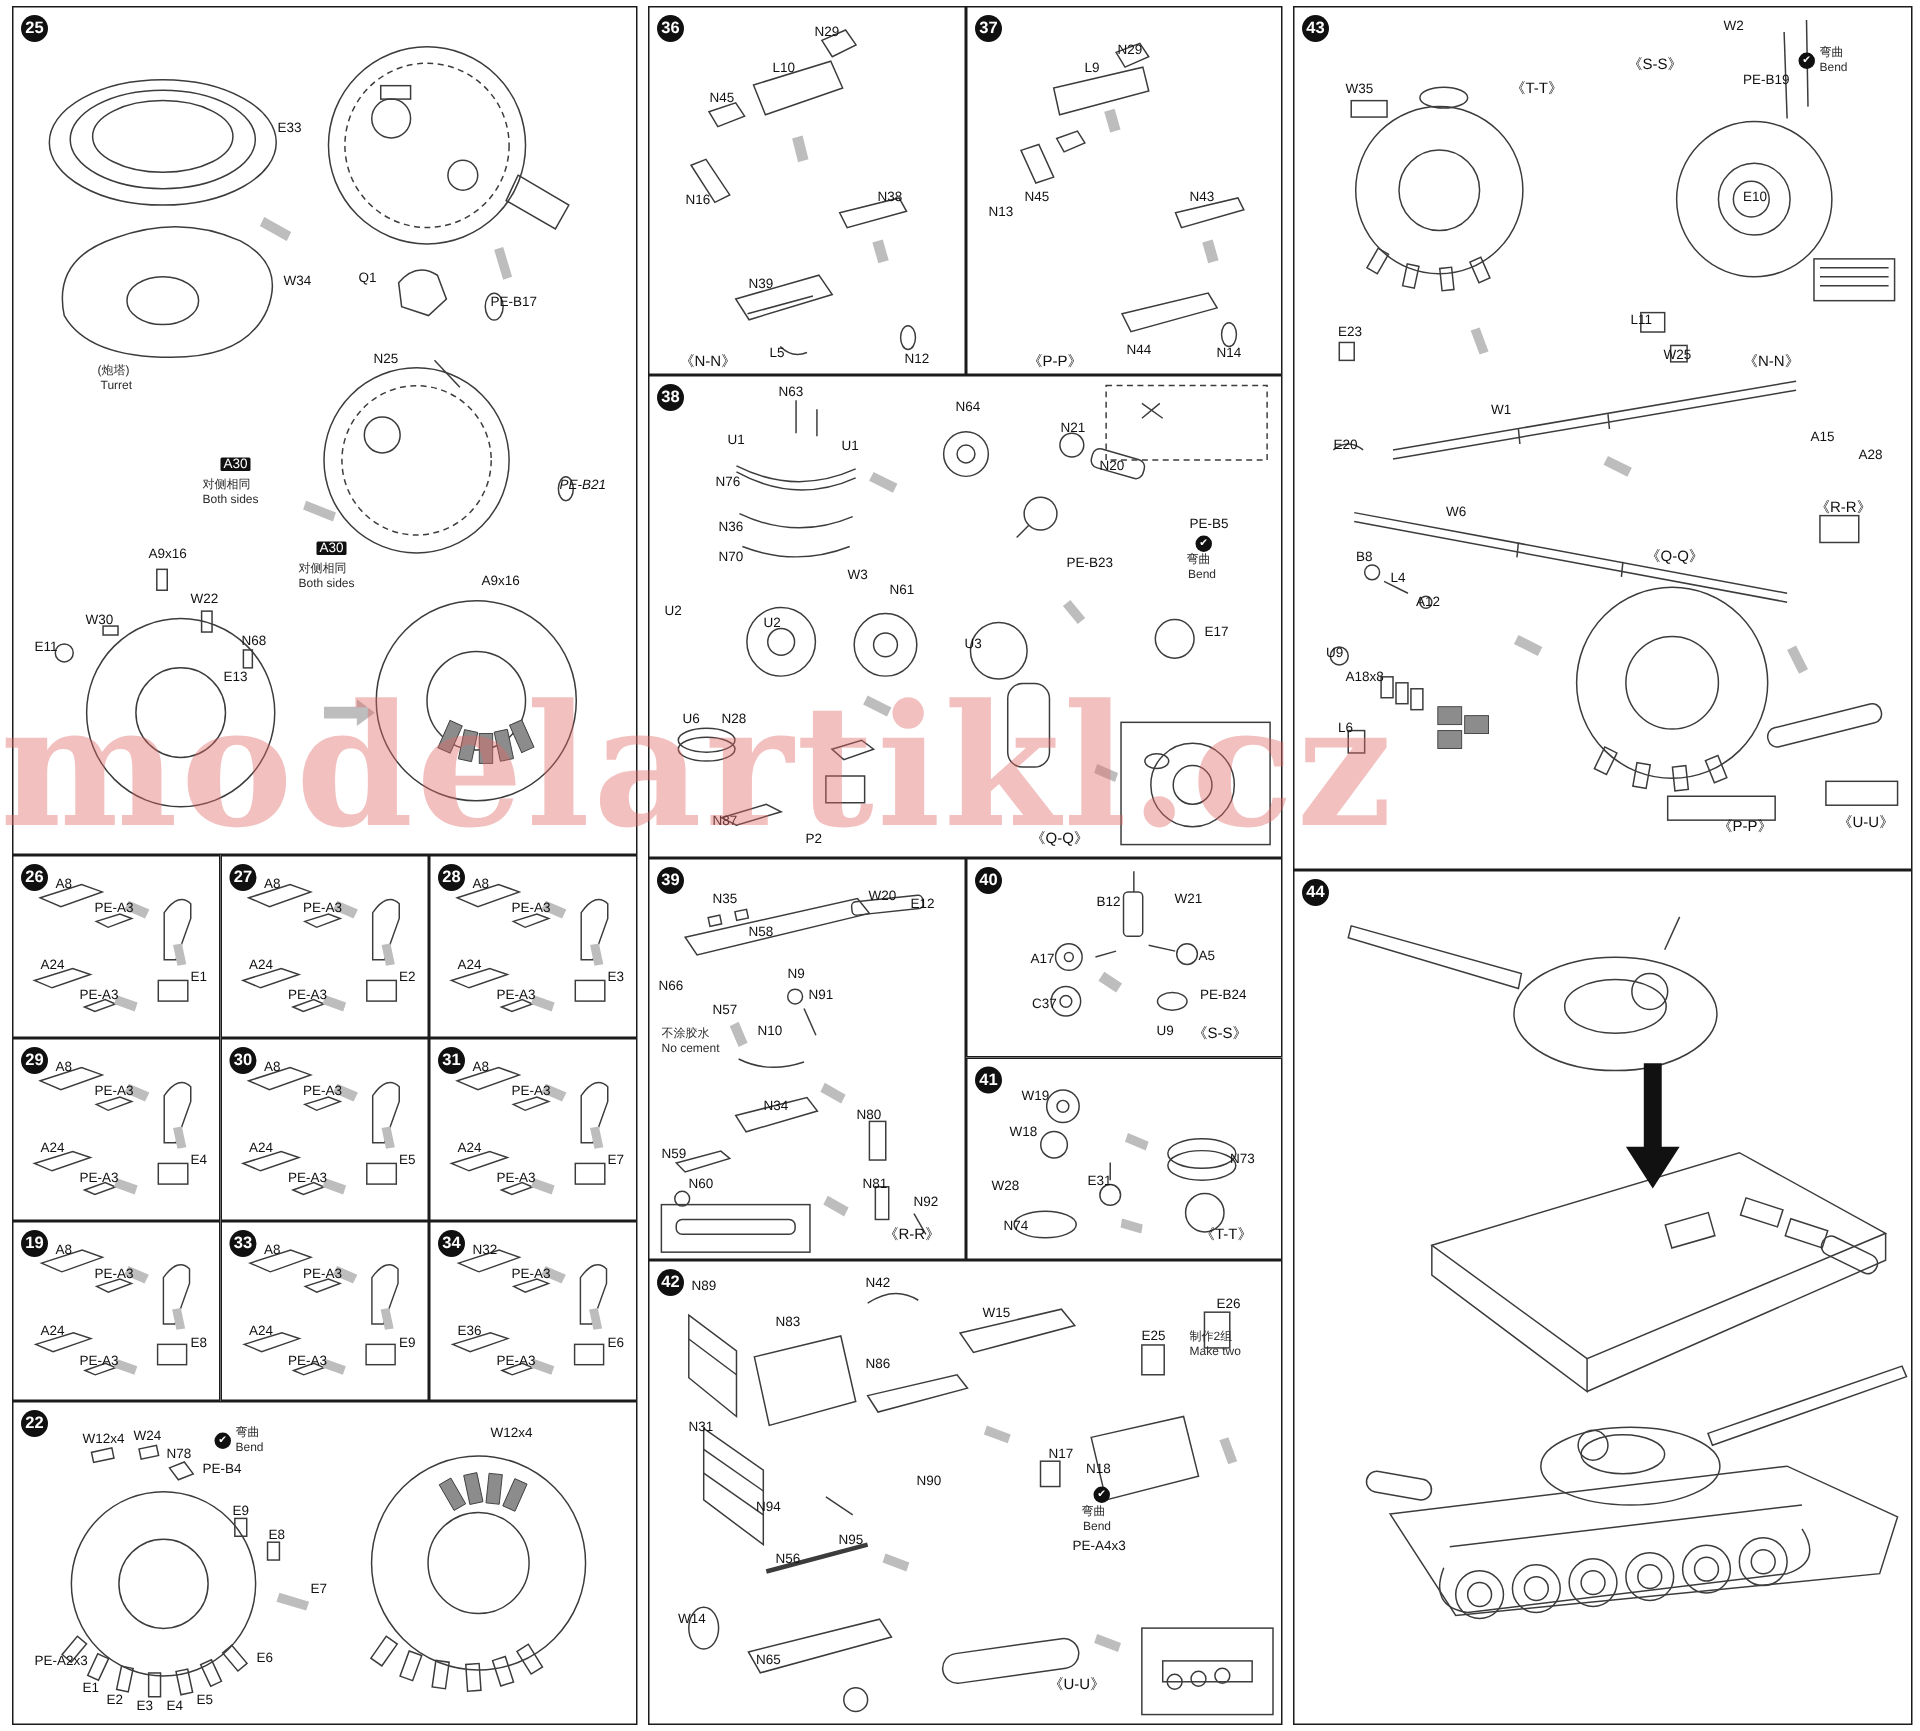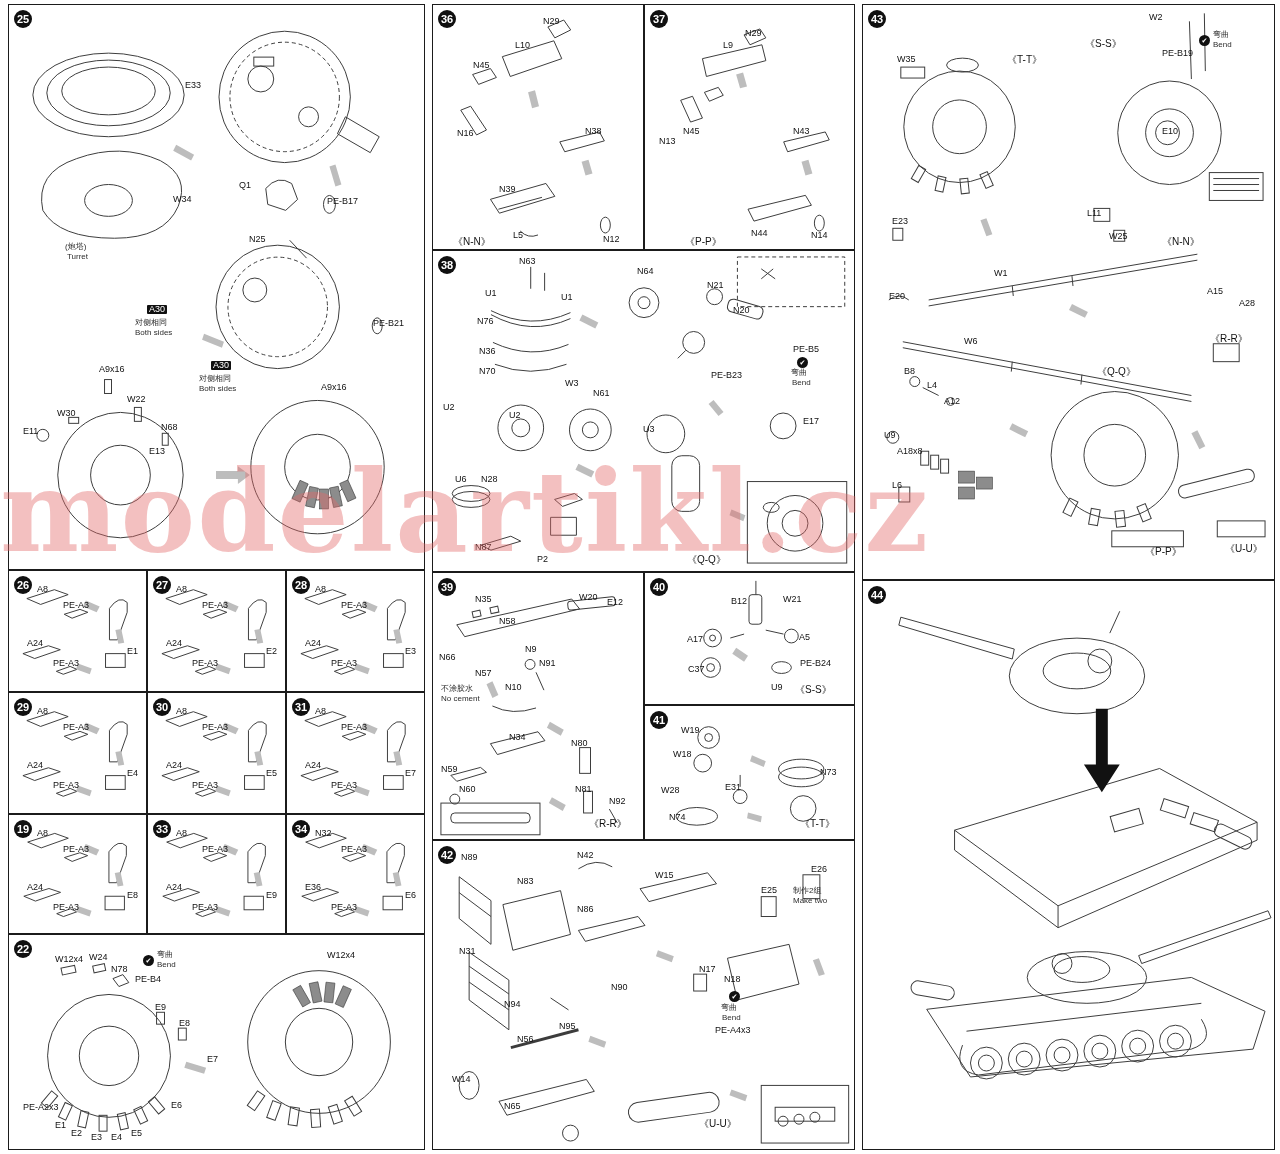--- a/index.html
+++ b/index.html
@@ -88,30 +88,30 @@
         <rect x="336" y="478" width="9" height="20" transform="rotate(-24 340 488)"></rect>
       </g>
       <g class="arr">
         <path d="M168 140 l18 10 -3 6 -18 -10 z"></path>
         <path d="M322 162 l6 20 6 -2 -6 -20 z"></path>
         <path d="M196 330 l20 8 -2 6 -20 -8 z"></path>
         <path d="M208 468 l22 0 0 -5 12 9 -12 9 0 -5 -22 0 z"></path>
       </g>
     </svg>
   <span class="lbl" style="left: 176px; top: 76px;">E33</span>
-      <span class="lbl" style="left: 164px; top: 178px; margin-top: 12px;">W34</span>
+      <span class="lbl" style="left: 180px; top: 178px;">W34</span>
       <span class="lbl" style="left: 230px; top: 176px;">Q1</span>
       <span class="lbl" style="left: 318px; top: 192px;">PE-B17</span>
       <span class="lbl" style="left: 240px; top: 230px;">N25</span>
       <span class="lbl note" style="left: 56px; top: 238px;">(炮塔)</span>
       <span class="lbl note" style="left: 58px; top: 248px;">Turret</span>
       <span class="lbl box" style="left: 138px; top: 300px;">A30</span>
       <span class="lbl note" style="left: 126px; top: 314px;">对侧相同</span>
       <span class="lbl note" style="left: 126px; top: 324px;">Both sides</span>
-      <span class="lbl" style="left: 364px; top: 314px;">PE-B21</span>
+      <span class="lbl" style="left: 364px; top: 314px; font-style: italic;">PE-B21</span>
       <span class="lbl" style="left: 90px; top: 360px;">A9x16</span>
       <span class="lbl box" style="left: 202px; top: 356px;">A30</span>
       <span class="lbl note" style="left: 190px; top: 370px;">对侧相同</span>
       <span class="lbl note" style="left: 190px; top: 380px;">Both sides</span>
       <span class="lbl" style="left: 118px; top: 390px;">W22</span>
       <span class="lbl" style="left: 312px; top: 378px;">A9x16</span>
       <span class="lbl" style="left: 48px; top: 404px;">W30</span>
       <span class="lbl" style="left: 14px; top: 422px;">E11</span>
       <span class="lbl" style="left: 152px; top: 418px;">N68</span>
       <span class="lbl" style="left: 140px; top: 442px;">E13</span>

